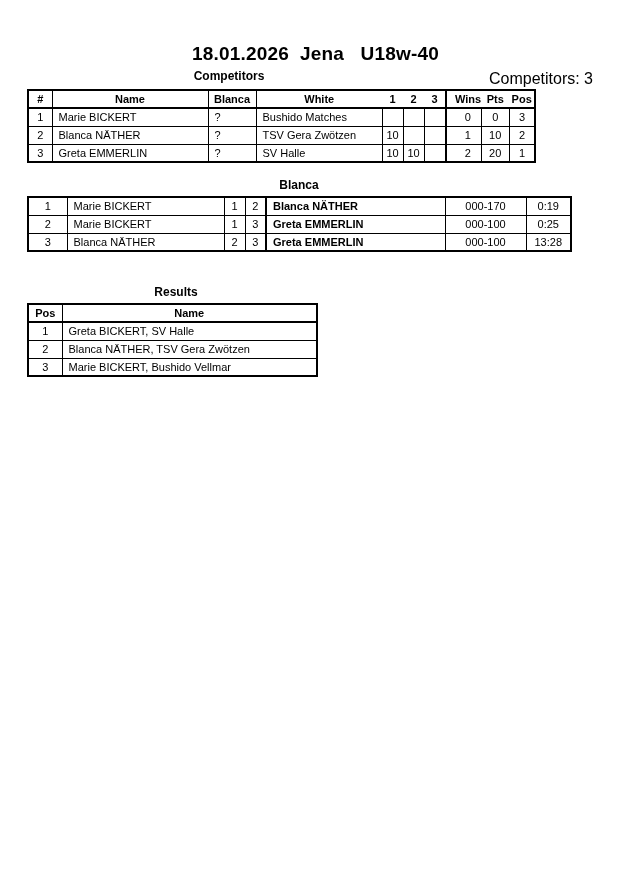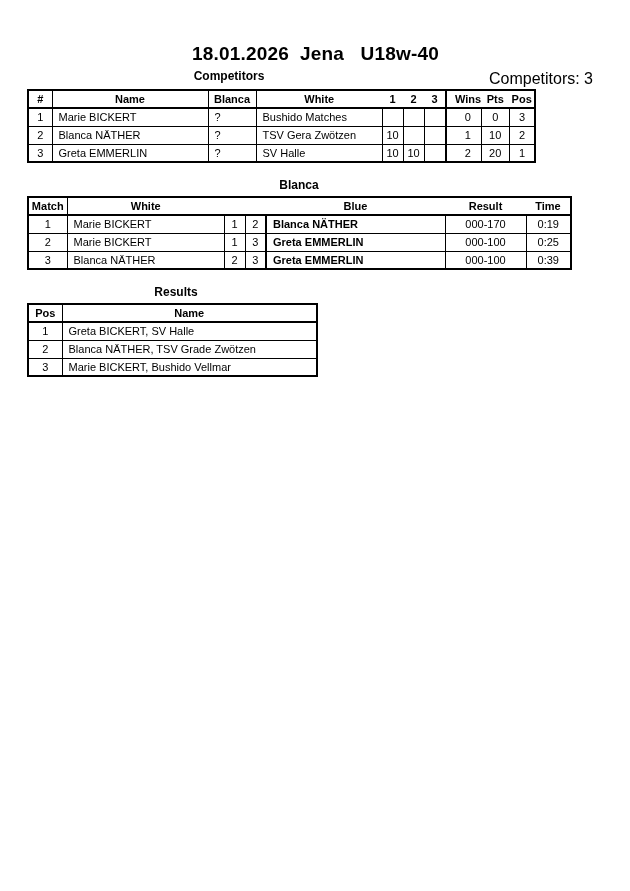--- a/index.html
+++ b/index.html
@@ -141,29 +141,20 @@
   <colgroup>
     <col style="width:39px">
       <col style="width:157px">
       <col style="width:21px">
       <col style="width:21px">
     <col style="width:179px">
       <col style="width:81px">
       <col style="width:45px">
   </colgroup>
   <tbody>
-      <tr>
-    <th class="sep">Match</th>
-    <th>White</th>
-    <th></th>
-    <th></th>
-    <th>Blue</th>
-    <th>Result</th>
-    <th>Time</th>
-  </tr>
   <tr>
     <td>1</td>
     <td class="al">Marie BICKERT</td>
     <td>1</td>
     <td>2</td>
     <td class="al bold thick-left">Blanca NÄTHER</td>
     <td>000-170</td>
     <td>0:19</td>
   </tr>
   <tr>
@@ -175,21 +166,21 @@
     <td>000-100</td>
     <td>0:25</td>
   </tr>
   <tr>
     <td>3</td>
     <td class="al">Blanca NÄTHER</td>
     <td>2</td>
     <td>3</td>
     <td class="al bold thick-left">Greta EMMERLIN</td>
     <td>000-100</td>
-    <td>0:39</td>
+    <td>13:28</td>
   </tr>
 </tbody>
   </table>
 
 <div class="section-title sec-results">Results</div>
 
 <table class="tbl-results">
   <colgroup>
     <col style="width:34px">
       <col style="width:255px">
@@ -198,20 +189,20 @@
       <tr>
     <th class="sep">Pos</th>
     <th>Name</th>
   </tr>
   <tr>
     <td>1</td>
     <td class="al">Greta BICKERT, SV Halle</td>
   </tr>
   <tr>
     <td>2</td>
-    <td class="al">Blanca NÄTHER, TSV Grade Zwötzen</td>
+    <td class="al">Blanca NÄTHER, TSV Gera Zwötzen</td>
   </tr>
   <tr>
     <td>3</td>
     <td class="al">Marie BICKERT, Bushido Vellmar</td>
   </tr>
 </tbody>
   </table>
 
 </body></html>

